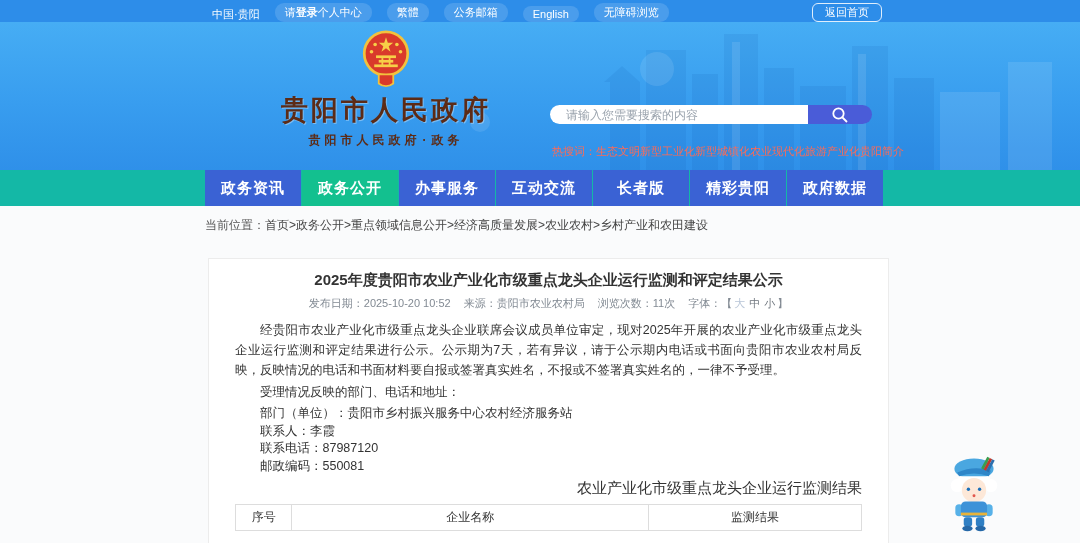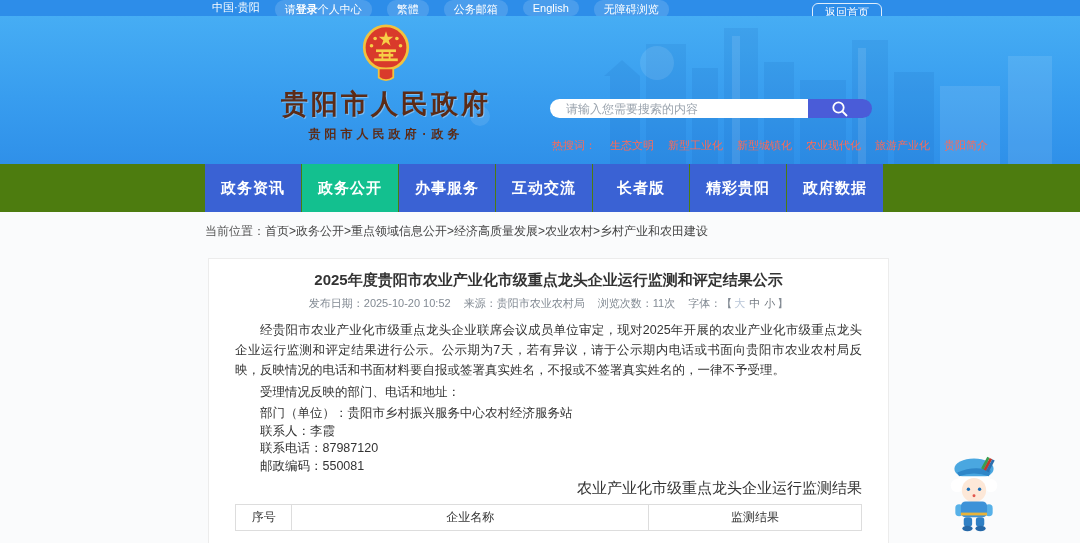--- a/index.html
+++ b/index.html
@@ -1,45 +1,45 @@
 <!DOCTYPE html>
 <html><head>
 <meta charset="utf-8">
 <style>
   * { margin:0; padding:0; box-sizing:border-box; }
   html,body { width:1080px; height:543px; }
   body { font-family:"Liberation Sans","DejaVu Sans",sans-serif; background:#f7f8fa; }
   .page { position:relative; width:1080px; height:543px; overflow:hidden; background:#fafbfc; }
 
   
-  .topbar { height:16px; background:#2d8de9; display:flex; align-items:flex-start; padding-left:212px; gap:15px; color:#fff; font-size:11px; position:relative; }
+  .topbar { height:22px; background:#2d8de9; display:flex; align-items:flex-end; padding-left:212px; gap:15px; color:#fff; font-size:11px; position:relative; }
   .topbar .plain { color:#fff; }
   .pill { background:rgba(255,255,255,.14); border-radius:9px; padding:2px 10px; cursor:pointer; white-space:nowrap; }
   .login-bold { font-weight:bold; }
   .home-btn { position:absolute; right:198px; top:3px; border:1px solid rgba(255,255,255,.85); border-radius:6px; padding:1px 12px; font-size:11px; color:#fff; cursor:pointer; background:transparent; }
 
   
   .banner { position:relative; height:148px; background:linear-gradient(180deg,#46adf4 0%,#389def 55%,#2f90e9 100%); overflow:hidden; }
   .skyline { position:absolute; right:0; bottom:0; }
   .bokeh { position:absolute; border-radius:50%; background:rgba(255,255,255,.10); }
   .logo-block { position:absolute; left:236px; top:6px; width:300px; text-align:center; }
   .emblem { display:block; margin:0 auto; }
   .site-title { font-size:27px; font-weight:bold; color:#5c2b16; letter-spacing:3px; text-shadow:1px 1px 0 rgba(255,255,255,.35); margin-top:2px; }
   .site-subtitle { font-size:12px; font-weight:bold; color:#5c2b16; letter-spacing:4px; margin-top:4px;font-family:Liberation Mono, monospace; }
   .site-url { font-size:13px; font-weight:bold; color:#1e1e1e; letter-spacing:1px; margin-top:3px; }
 
   .search-wrap { position:absolute; left:550px; top:83px; display:flex; width:322px; height:19px; }
   .search-input { flex:1; border:none; outline:none; border-radius:17px 0 0 17px; padding:0 16px; font-size:12px; color:#333; }
   .search-input::placeholder { color:#9aa3ad; }
   .search-btn { width:64px; border:none; background:#4a5cd8; border-radius:0 17px 17px 0; display:flex; align-items:center; justify-content:center; cursor:pointer; }
-  .hot-row { position:absolute; left:552px; top:122px; display:flex; gap:14px; font-size:11px; color:#ff6a55; white-space:nowrap; }
+  .hot-row { position:absolute; left:552px; top:122px; display:flex; font-size:11px; color:#ff6a55; white-space:nowrap; }
   .hot-row a { color:#ff6a55; text-decoration:none; cursor:pointer; }
 
   
-  .nav { height:48px; background:#4d7c0f; display:flex; padding-left:205px; }
+  .nav { height:36px; background:#14b8a6; display:flex; padding-left:205px; }
   .nav-tab { width:96px; margin-right:1px; background:#3a62d4; color:#fff; font-size:15px; font-weight:bold; letter-spacing:1px; display:flex; align-items:center; justify-content:center; cursor:pointer; }
   .nav-tab.active { background:#13c08f; }
 
   
   .breadcrumb { padding:11px 0 0 205px; font-size:12px; color:#555; }
   .breadcrumb .path { color:#444; cursor:pointer; }
 
   
   .card { position:absolute; left:208px; top:258px; width:681px; height:330px; background:#fff; border:1px solid #ececec; padding:0 26px; }
   .article-title { margin-top:11px; text-align:center; font-size:15px; font-weight:bold; color:#333; line-height:19px; }

